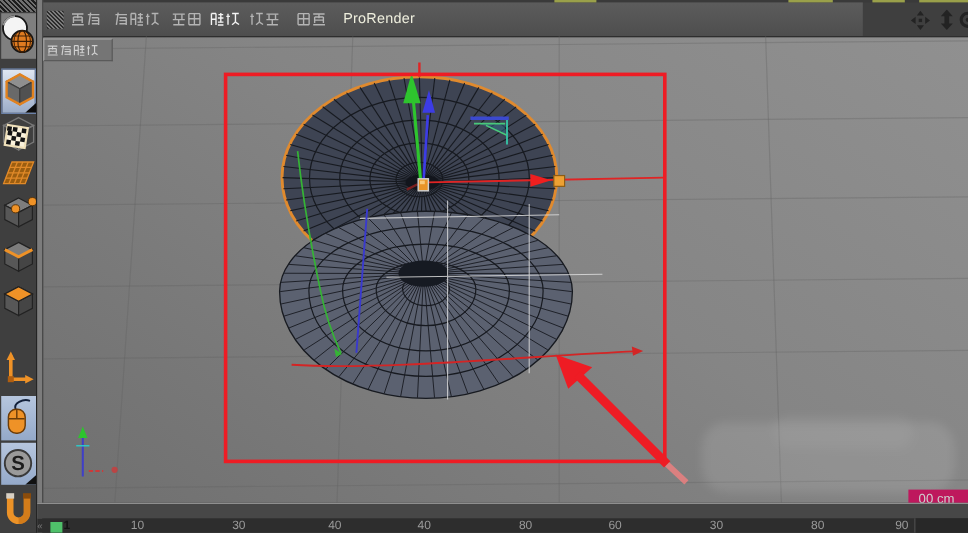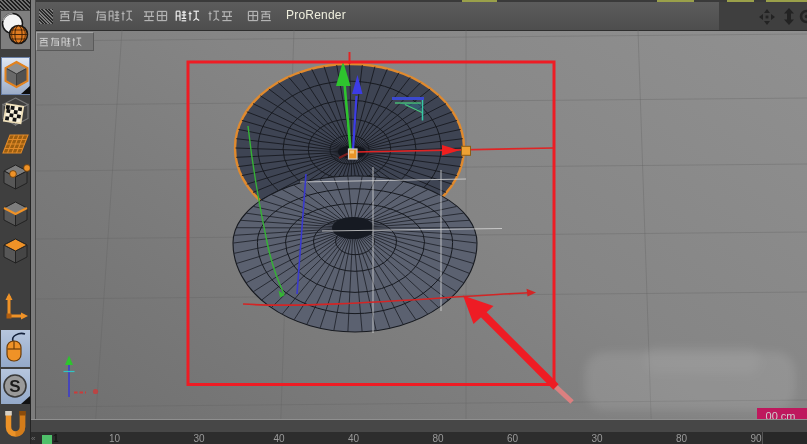--- a/index.html
+++ b/index.html
@@ -492,15 +492,15 @@
   <div style="position:absolute;left:11px;top:3px;width:10px;height:9px;background:#4fc06a"></div>
   <div style="position:absolute;left:22px;top:1px;color:#141414;font-weight:bold">1</div>
   <div style="position:absolute;left:78px;top:1px;width:20px;text-align:left">10</div>
     <div style="position:absolute;left:158px;top:1px;width:20px;text-align:center">30</div>
     <div style="position:absolute;left:238px;top:1px;width:20px;text-align:center">40</div>
     <div style="position:absolute;left:317px;top:1px;width:20px;">40</div>
     <div style="position:absolute;left:397px;top:1px;width:20px;text-align:center">80</div>
     <div style="position:absolute;left:476px;top:1px;width:20px;">60</div>
     <div style="position:absolute;left:556px;top:1px;width:20px;text-align:center">30</div>
     <div style="position:absolute;left:636px;top:1px;width:20px;text-align:right">80</div>
-    <div style="position:absolute;left:715px;top:1px;width:20px;text-align:center">90</div>
+    <div style="position:absolute;left:715px;top:1px;width:20px;text-align:left">90</div>
   <div style="position:absolute;left:731px;top:0;width:1px;height:12px;background:#555"></div>
   <div style="position:absolute;left:732px;top:0;width:44px;height:12px;background:#282828"></div>
 </div>
 </body></html>

